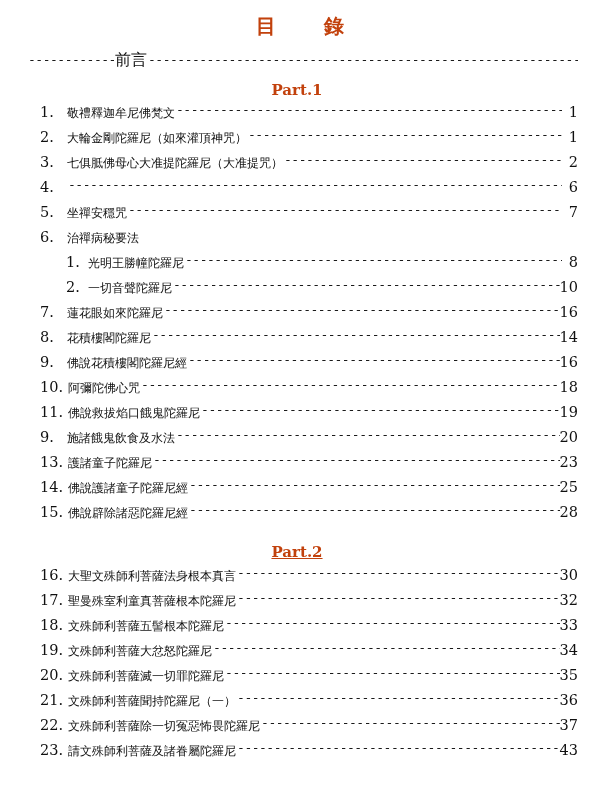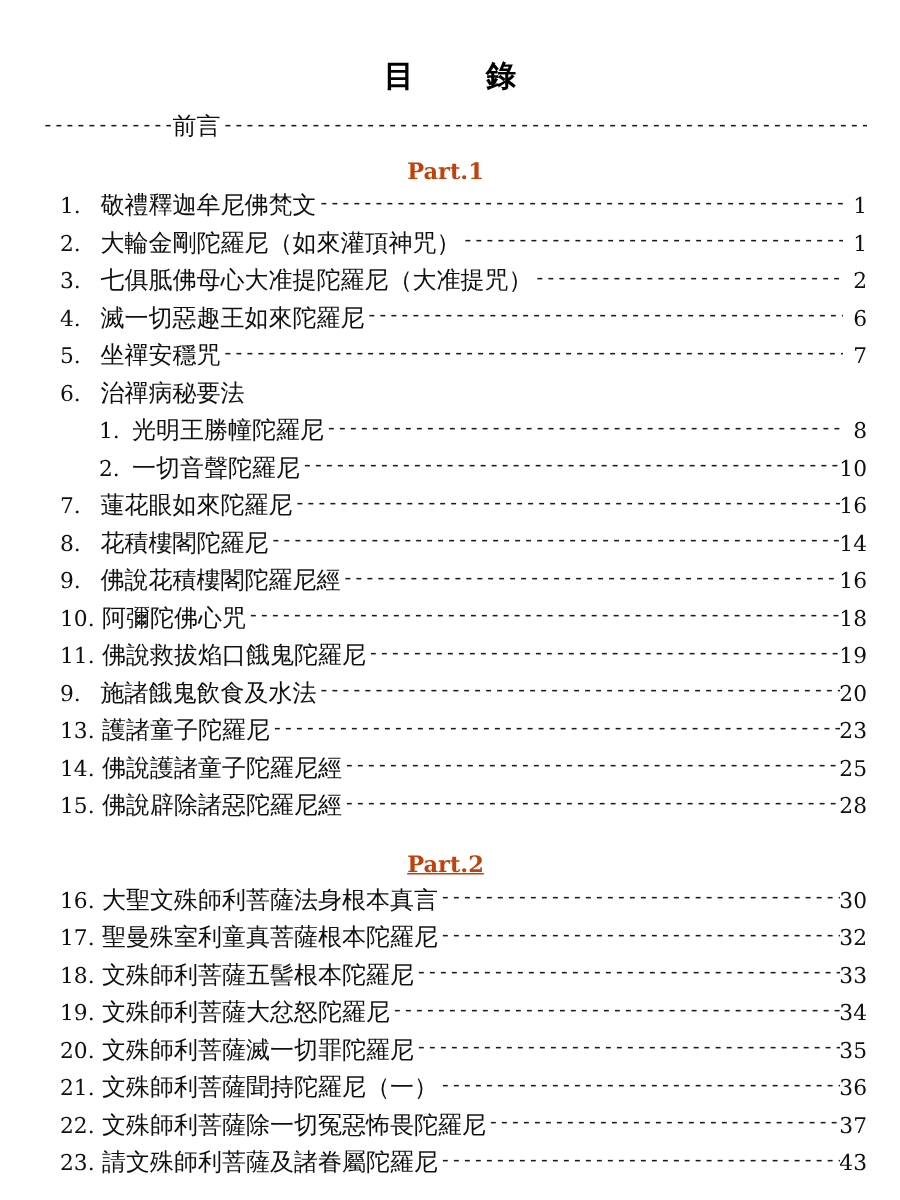--- a/index.html
+++ b/index.html
@@ -22,24 +22,24 @@
     box-sizing: border-box;
     padding: 0;
   }
 
   
   .doc-title {
     text-align: center;
     font-size: 20px;
     font-weight: bold;
     letter-spacing: 14px;
-    padding-top: 40px;
+    padding-top: 16px;
     padding-left: 14px;
     line-height: 1;
-    color: #000000;
+    color: #c2410c;
   }
 
   
   .preface-row {
     display: flex;
     align-items: center;
     margin: 15px 22px 0 28px;
     font-size: 15px;
     line-height: 1.15;
   }
@@ -106,21 +106,21 @@
     font-size: 14.5px;
     min-width: 22px;
     text-align: left;
     padding-right: 5px;
   }
   .toc-row.sub .toc-num {
     min-width: 17px;
   }
   .toc-title {
     flex: 0 0 auto;
-    font-size: 16px;
+    font-size: 12px;
     letter-spacing: 0px;
   }
   .toc-dots {
     flex: 1 1 auto;
     overflow: hidden;
     white-space: nowrap;
     color: #1a1a1a;
     font-family: "DejaVu Sans Mono", "Liberation Mono", monospace;
     font-size: 13px;
     letter-spacing: -0.5px;
@@ -166,21 +166,20 @@
           <span class="toc-page">1</span>
         </div>
         <div class="toc-row">
           <span class="toc-num">3.</span>
           <span class="toc-title">七俱胝佛母心大准提陀羅尼（大准提咒）</span>
           <span class="toc-dots">------------------------------------------------------------------------------------------------------------------------</span>
           <span class="toc-page">2</span>
         </div>
         <div class="toc-row">
           <span class="toc-num">4.</span>
-          <span class="toc-title">滅一切惡趣王如來陀羅尼</span>
           <span class="toc-dots">------------------------------------------------------------------------------------------------------------------------</span>
           <span class="toc-page">6</span>
         </div>
         <div class="toc-row">
           <span class="toc-num">5.</span>
           <span class="toc-title">坐禪安穩咒</span>
           <span class="toc-dots">------------------------------------------------------------------------------------------------------------------------</span>
           <span class="toc-page">7</span>
         </div>
         <div class="toc-row no-page">

